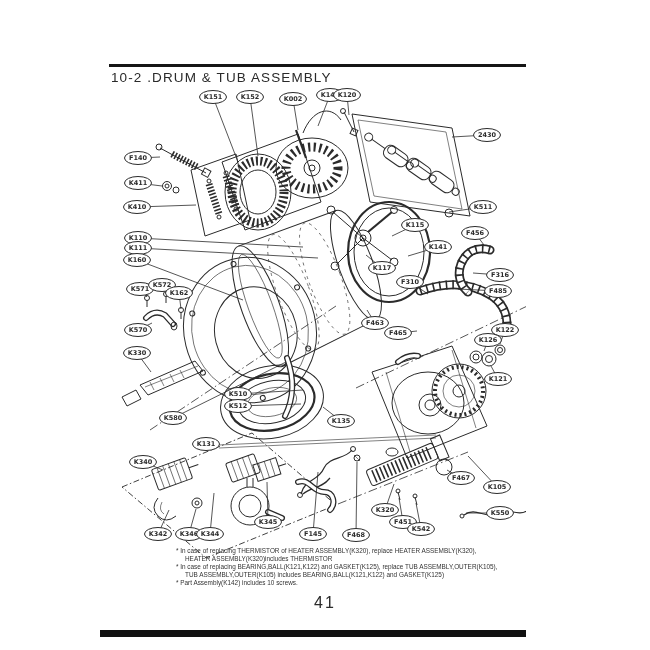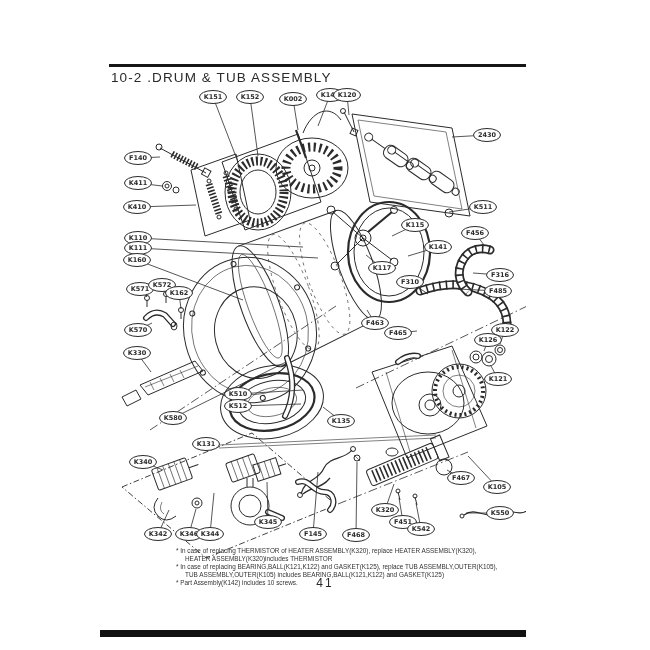--- a/index.html
+++ b/index.html
@@ -2,21 +2,21 @@
 <html><head>
 <meta charset="utf-8">
 <style>
   html,body{margin:0;padding:0;background:#ffffff;}
   #page{position:relative;width:526px;height:650px;background:#ffffff;overflow:hidden;
         font-family:"Liberation Sans","DejaVu Sans",sans-serif;color:#222;}
   .toprule{position:absolute;left:109px;top:64px;width:433px;height:3px;background:#161616;}
   .title{position:absolute;left:111px;top:70px;font-size:13.5px;letter-spacing:1.1px;color:#2a2a2a;white-space:nowrap;}
   .notes{position:absolute;left:176px;top:547px;font-size:6.4px;line-height:8px;color:#333;white-space:nowrap;}
   .note-l2{margin-left:9px;}
-  .pagenum{position:absolute;left:0;top:576px;width:650px;text-align:center;font-size:12px;letter-spacing:2px;color:#2a2a2a;}
+  .pagenum{position:absolute;left:0;top:594px;width:650px;text-align:center;font-size:16px;letter-spacing:2px;color:#2a2a2a;}
   .bottombar{position:absolute;left:100px;top:630px;width:450px;height:7px;background:#111;}
   svg{position:absolute;left:0;top:0;}
   .ln{fill:none;stroke:#2b2b2b;stroke-width:1;}
   .ln2{fill:none;stroke:#2b2b2b;stroke-width:2.2;}
   .thin{fill:none;stroke:#2b2b2b;stroke-width:.6;}
   .coil{fill:none;stroke:#2b2b2b;stroke-width:7;stroke-dasharray:1.6 1.7;}
   .teeth{fill:none;stroke:#2b2b2b;stroke-width:9;stroke-dasharray:2 2.4;}
   .fins{fill:none;stroke:#2b2b2b;stroke-width:9;stroke-dasharray:2.2 3.4;}
   .corr{fill:none;stroke:#2b2b2b;stroke-width:13;stroke-dasharray:1.6 2.6;}
   .ribring{fill:none;stroke:#2b2b2b;stroke-width:4;stroke-dasharray:2 3;}

